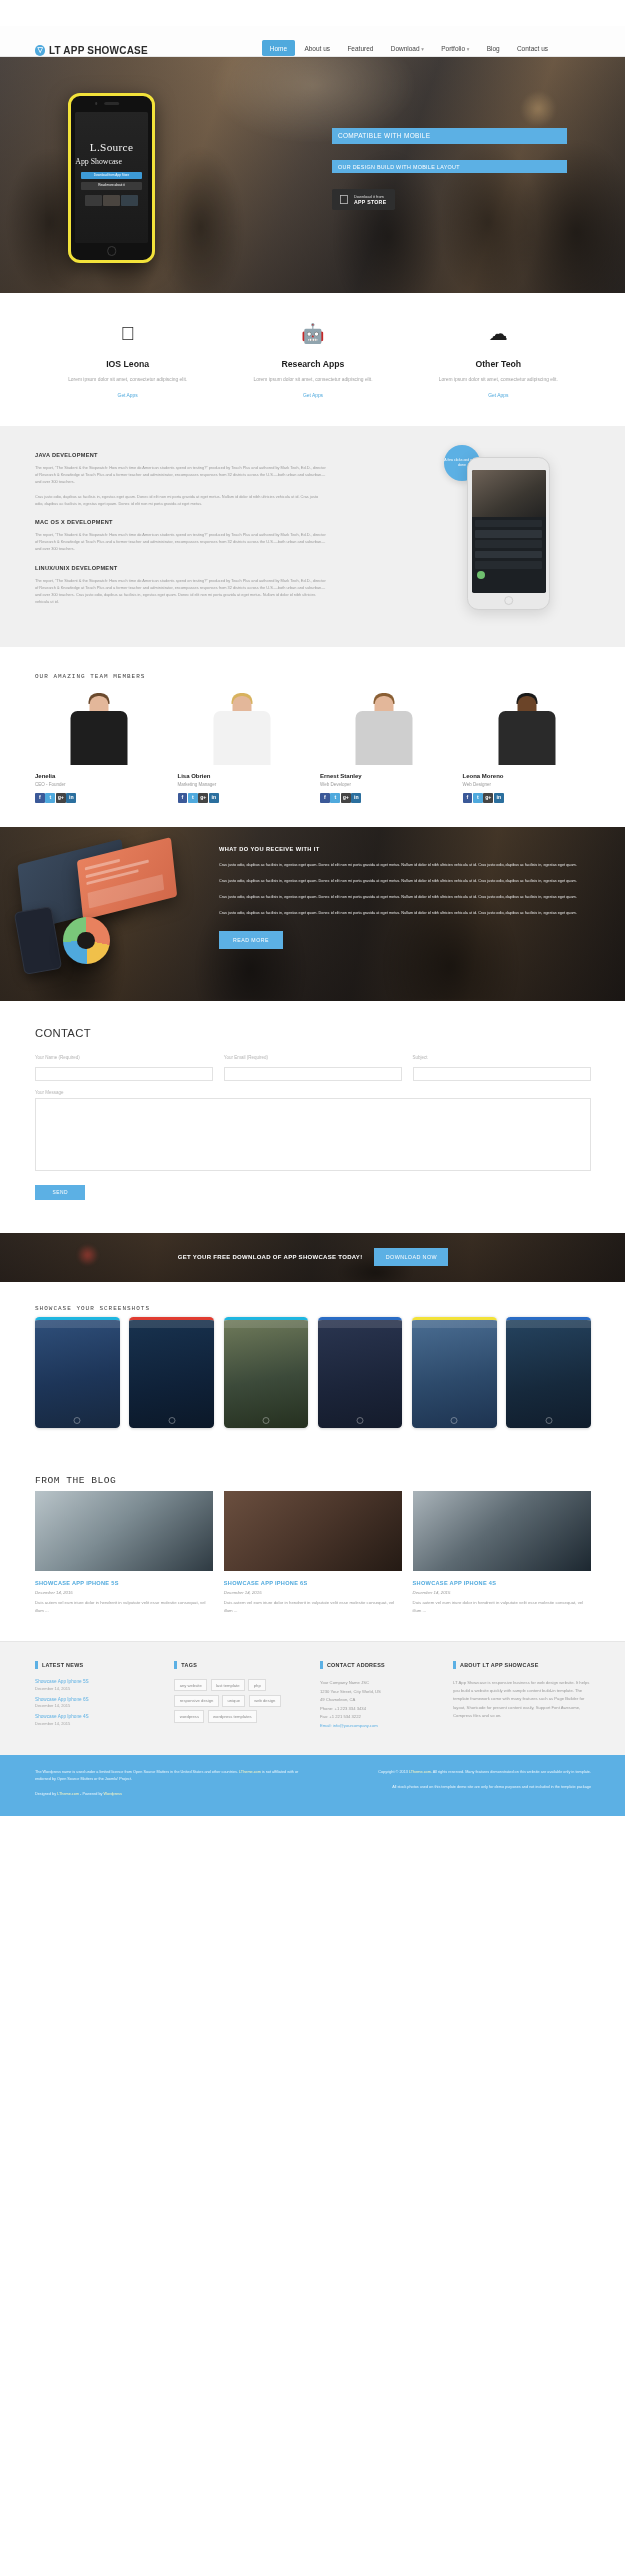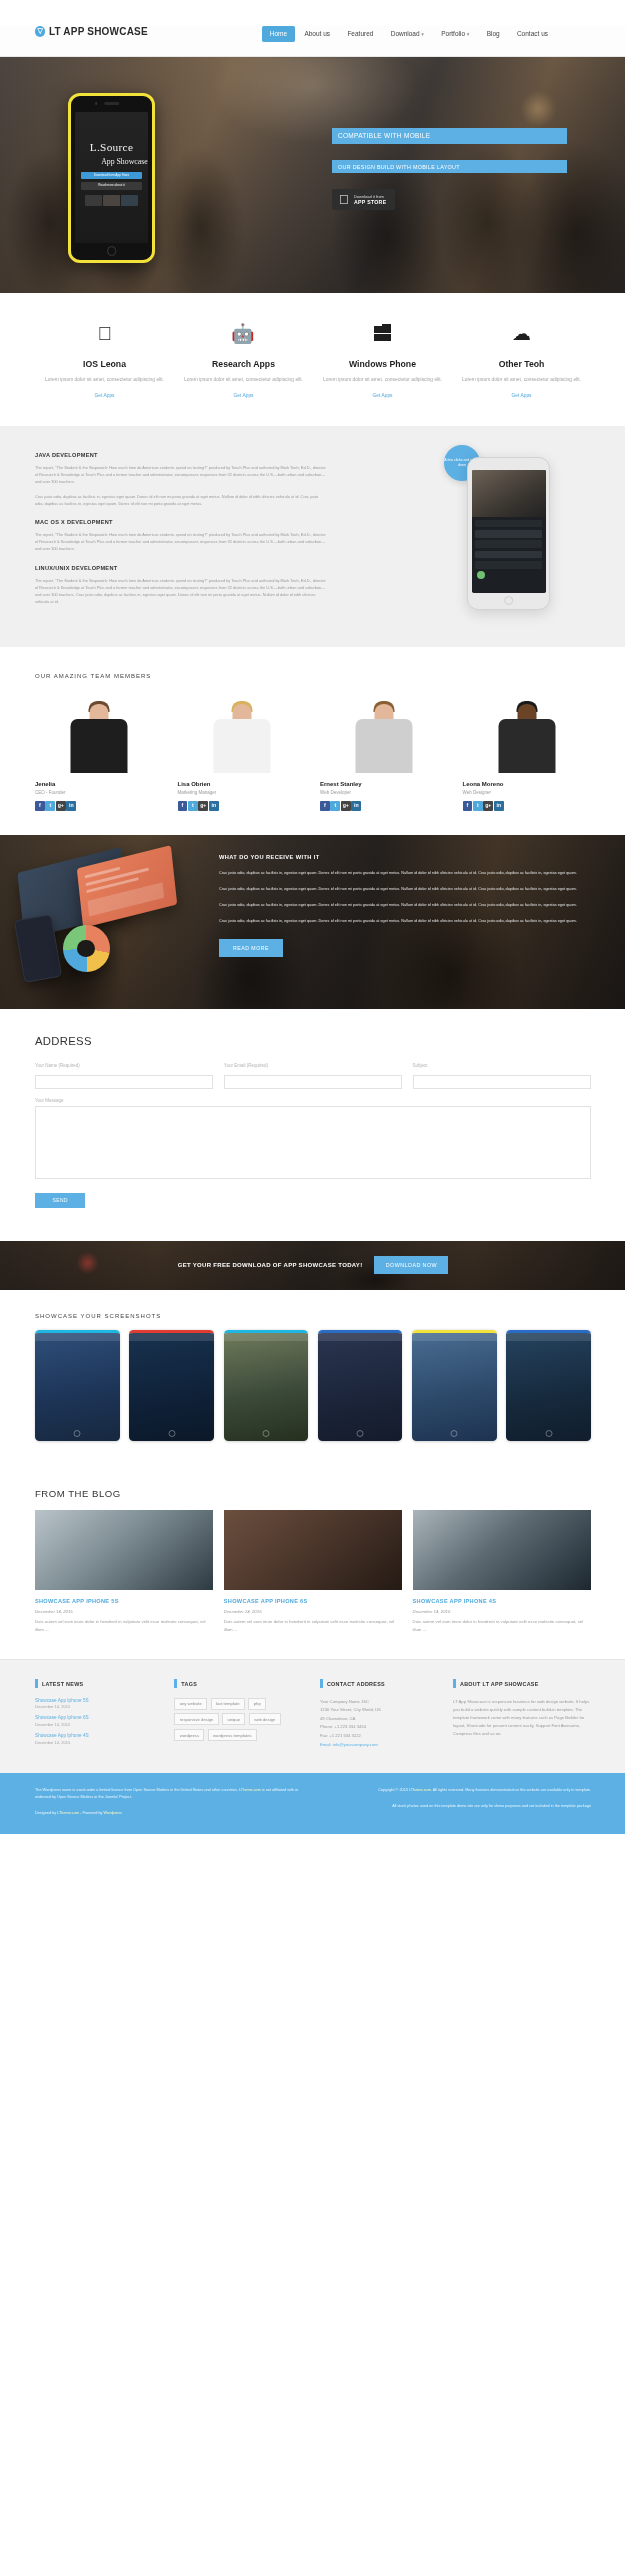--- a/index.html
+++ b/index.html
@@ -14,21 +14,21 @@
 
   
   .top-strip { height: 26px; background: #ffffff; }
 
   
   .header {
     height: 31px;
     background: #fdfdfd;
     border-bottom: 0.9px solid #e8e8e8;
     display: flex;
-    align-items: flex-start;
+    align-items: flex-end;
     padding: 0 35px;
     position: relative;
     z-index: 20;
   }
   .logo { display: flex; align-items: center; gap: 3.5px; width: 156px; }
   .logo-mark {
     width: 10.4px; height: 10.4px; border-radius: 50%;
     background: #4fa9dd; color: #fff;
     font-size: 7px; line-height: 10.4px; text-align: center;
     font-weight: bold;
@@ -89,21 +89,21 @@
   .phone-home {
     position: absolute; bottom: 4.3px; left: 50%; transform: translateX(-50%);
     width: 9.6px; height: 9.6px; border: 0.9px solid #3a3a3a; border-radius: 50%;
   }
   .ph-title {
     color: #f3f3f3; font-family: "Liberation Serif", serif;
     font-size: 11.3px; text-align: center; margin-top: 29.5px; letter-spacing: 0.3px;
   }
   .ph-sub {
     color: #eee; font-family: "Liberation Serif", serif;
-    font-size: 7.8px; text-align: right; margin-top: 3.5px;
+    font-size: 7.8px; text-align: left; margin-top: 3.5px;
   }
   .ph-btn {
     margin: 6px auto 0; width: 61px; height: 7.8px;
     background: #3d9ad6; border-radius: 0.9px;
     font-size: 3.1px; color: #fff; text-align: center; line-height: 7.8px;
   }
   .ph-btn.alt { background: #3a3a3a; margin-top: 2.6px; }
   .ph-thumbs { display: flex; gap: 1.7px; justify-content: center; margin-top: 5.2px; }
   .ph-thumb { width: 16.5px; height: 11.3px; background: #3a3a3a; border-radius: 0.9px; }
   .ph-thumb:nth-child(2){ background:#4a4540;} .ph-thumb:nth-child(3){background:#35414a;}
@@ -172,21 +172,21 @@
     display: flex; align-items: center; justify-content: center; line-height: 1.4;
     box-shadow: 0 1.7px 7px rgba(0,0,0,.15);
   }
   .dev-home { position:absolute; bottom:3.5px; left:50%; transform:translateX(-50%);
     width:9.6px;height:9.6px;border:0.9px solid #cfcfcf;border-radius:50%;}
 
   
   .team { padding: 26px 35px 24px; background: #fff; }
   .sec-title {
     font-size: 6px; color: #444; letter-spacing: 1px;
-    text-transform: uppercase; margin-bottom: 11px; font-weight: 400;
+    text-transform: uppercase; margin-bottom: 2px; font-weight: 400; font-family: Liberation Mono, monospace;
   }
   .team-row { display: flex; gap: 14px; }
   .team-col { flex: 1; text-align: left; }
   .team-photo {
     height: 83px; width: 100%; position: relative; overflow: hidden;
   }
   .tp-body { position:absolute; left:50%; transform:translateX(-50%); bottom:0; width:57px; height:54px; border-radius: 7px 7px 0 0;}
   .tp-head { position:absolute; left:50%; transform:translateX(-50%); top:14px; width:19px; height:22.6px; border-radius:8.7px; background:#e3b79a;}
   .tp-hair { position:absolute; left:50%; transform:translateX(-50%); top:11.3px; width:21px; height:10.4px; border-radius:8.7px 8.7px 0 0;}
   .team-name { font-size: 6px; font-weight: bold; color: #222; margin-top: 7.8px; }
@@ -400,26 +400,20 @@
         <div class="app-desc">Lorem ipsum dolor sit amet, consectetur adipiscing elit.</div>
         <div class="app-link">Get Apps</div>
       </div>
       <div class="app-col">
         <div class="app-icon">🤖</div>
         <div class="app-title">Research Apps</div>
         <div class="app-desc">Lorem ipsum dolor sit amet, consectetur adipiscing elit.</div>
         <div class="app-link">Get Apps</div>
       </div>
       <div class="app-col">
-        <div class="app-icon"><span class="win-glyph"><i></i><i></i><i></i><i></i></span></div>
-        <div class="app-title">Windows Phone</div>
-        <div class="app-desc">Lorem ipsum dolor sit amet, consectetur adipiscing elit.</div>
-        <div class="app-link">Get Apps</div>
-      </div>
-      <div class="app-col">
         <div class="app-icon">☁</div>
         <div class="app-title">Other Teoh</div>
         <div class="app-desc">Lorem ipsum dolor sit amet, consectetur adipiscing elit.</div>
         <div class="app-link">Get Apps</div>
       </div>
     </div>
   </div>
 
   <div class="dev">
     <div class="dev-left">
@@ -539,21 +533,21 @@
       <div class="rec-title">WHAT DO YOU RECEIVE WITH IT</div>
       <div class="rec-p">Cras justo odio, dapibus ac facilisis in, egestas eget quam. Donec id elit non mi porta gravida at eget metus. Nullam id dolor id nibh ultricies vehicula ut id. Cras justo odio, dapibus ac facilisis in, egestas eget quam.</div>
       <div class="rec-p">Cras justo odio, dapibus ac facilisis in, egestas eget quam. Donec id elit non mi porta gravida at eget metus. Nullam id dolor id nibh ultricies vehicula ut id. Cras justo odio, dapibus ac facilisis in, egestas eget quam.</div>
       <div class="rec-p">Cras justo odio, dapibus ac facilisis in, egestas eget quam. Donec id elit non mi porta gravida at eget metus. Nullam id dolor id nibh ultricies vehicula ut id. Cras justo odio, dapibus ac facilisis in, egestas eget quam.</div>
       <div class="rec-p">Cras justo odio, dapibus ac facilisis in, egestas eget quam. Donec id elit non mi porta gravida at eget metus. Nullam id dolor id nibh ultricies vehicula ut id. Cras justo odio, dapibus ac facilisis in, egestas eget quam.</div>
       <div class="rec-btn">READ MORE</div>
     </div>
   </div>
 
   <div class="contact">
-    <div class="contact-title">ADDRESS</div>
+    <div class="contact-title">CONTACT</div>
     <div class="field-row">
       <div class="field">
         <span class="field-label">Your Name (Required)</span>
         <input type="text" value="" style="">
       </div>
       <div class="field">
         <span class="field-label">Your Email (Required)</span>
         <input type="text" value="" style="">
       </div>
       <div class="field">

